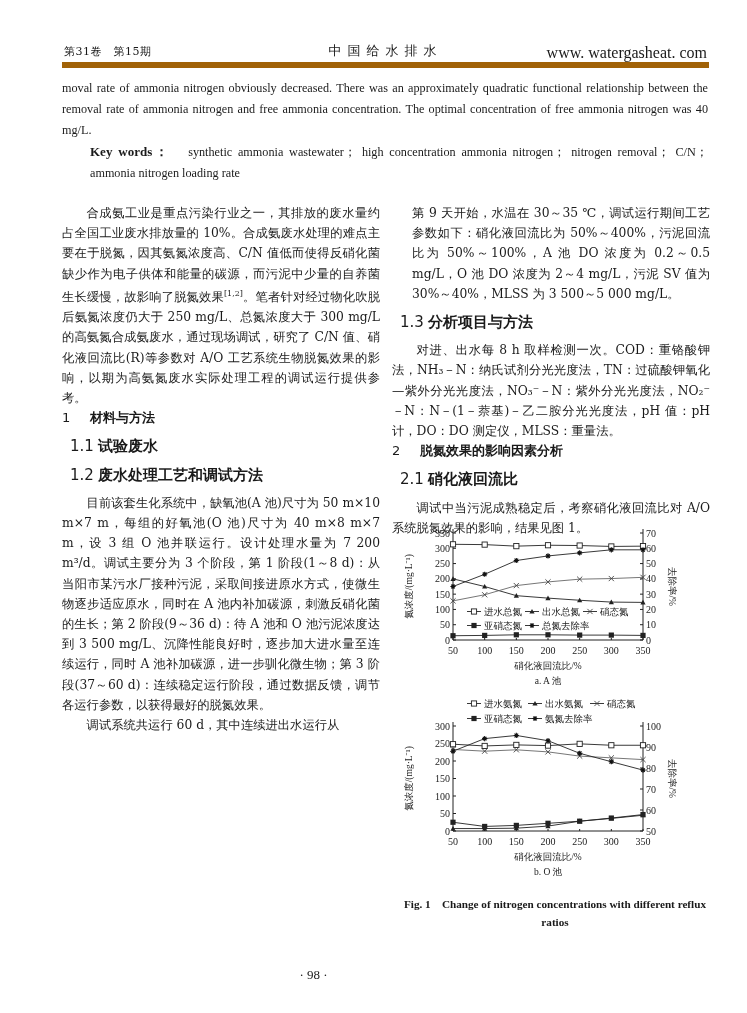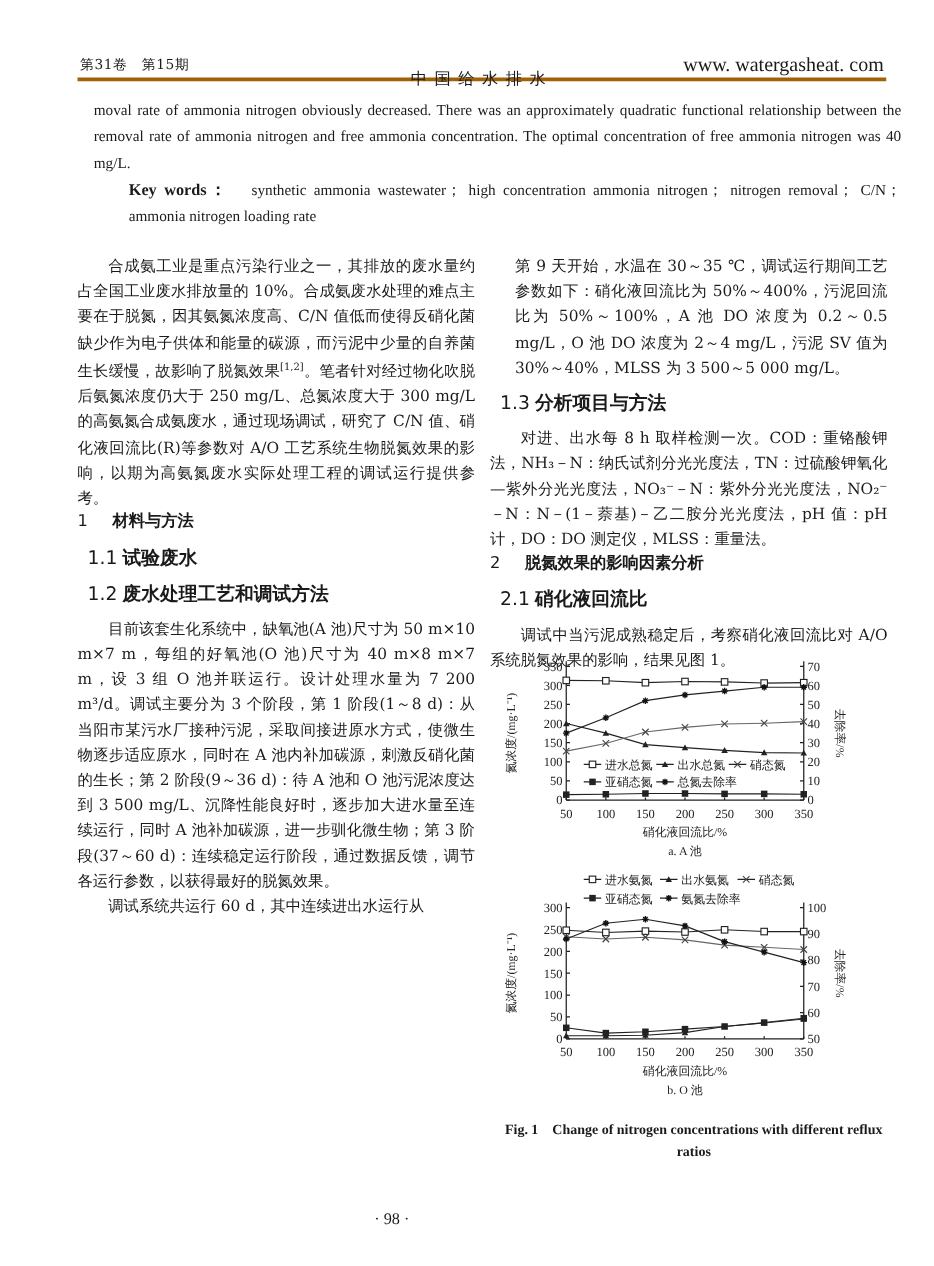--- a/index.html
+++ b/index.html
@@ -1,23 +1,23 @@
 <!DOCTYPE html>
 <html><head>
 <meta charset="utf-8">
 <style>
   html, body { margin: 0; padding: 0; background: #ffffff; }
   body { width: 747px; height: 1013px; position: relative; overflow: hidden;
          font-family: "DejaVu Serif", "Liberation Serif", serif; color: #1a1a1a; }
   .abs { position: absolute; }
-  .header { top: 40px; left: 62px; width: 647px; height: 22px; border-bottom: 3px solid #a16207; }
+  .header { top: 40px; left: 62px; width: 647px; height: 22px; border-bottom: 6px solid #a16207; }
   .hdr-left { position: absolute; left: 2px; top: 4px; font-size: 11px; letter-spacing: 0.5px; }
-  .hdr-center { position: absolute; left: 0; right: 0; top: 14px; text-align: center; font-size: 13px; letter-spacing: 6px; }
+  .hdr-center { position: absolute; left: 0; right: 0; top: 2px; text-align: center; font-size: 13px; letter-spacing: 6px; }
   .hdr-right { position: absolute; right: 2px; top: 4px; font-size: 16px; font-family: "Liberation Serif", serif; }
-  .abstract { left: 75px; top: 78px; width: 646px; font-family: "Liberation Serif", serif; font-size: 12.2px; line-height: 21px; text-align: justify; }
+  .abstract { left: 62px; top: 78px; width: 646px; font-family: "Liberation Serif", serif; font-size: 12.2px; line-height: 21px; text-align: justify; }
   .abstract p { margin: 0; }
   .kw-label { font-weight: bold; font-size: 13px; }
   .kw-line { padding-left: 28px; }
   .col { font-size: 12.3px; line-height: 20.2px; text-align: justify; }
   .col p { margin: 0; text-indent: 2em; }
   .col .noind { text-indent: 0; margin-left: 20px; }
   .h1 { font-family: "DejaVu Sans", sans-serif; font-weight: bold; font-size: 13px; margin: 0; line-height: 20.2px; text-indent: 0 !important; }
   .h2 { font-family: "DejaVu Sans", sans-serif; font-weight: bold; font-size: 15px; margin: 8px; line-height: 20.2px; text-indent: 0 !important; }
   .h1 .num, .h2 .num { display: inline-block; width: 28px; font-weight: normal; }
   .left-col { left: 62px; top: 203px; width: 318px; }

